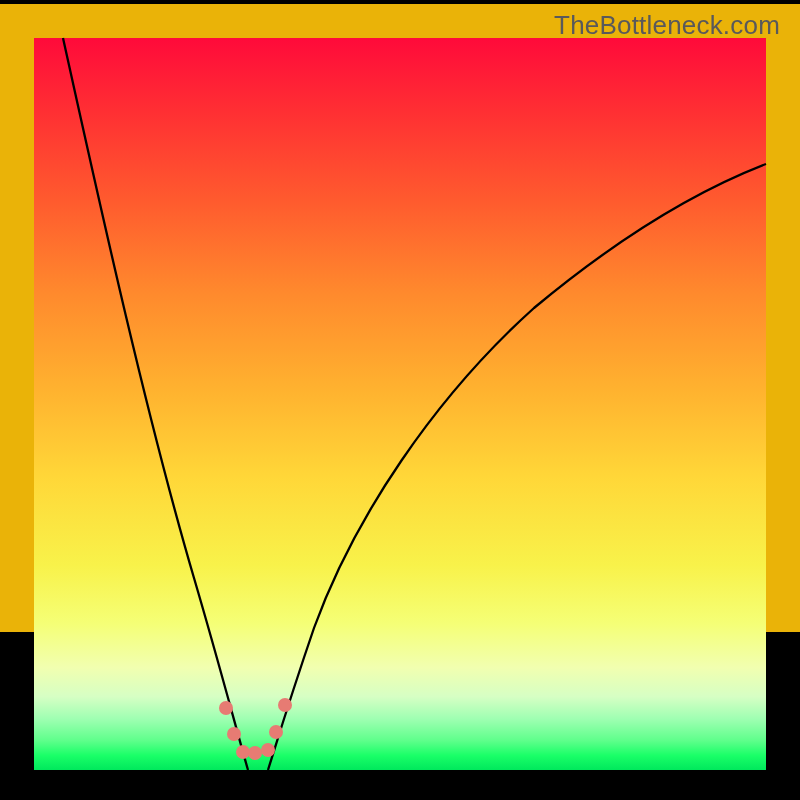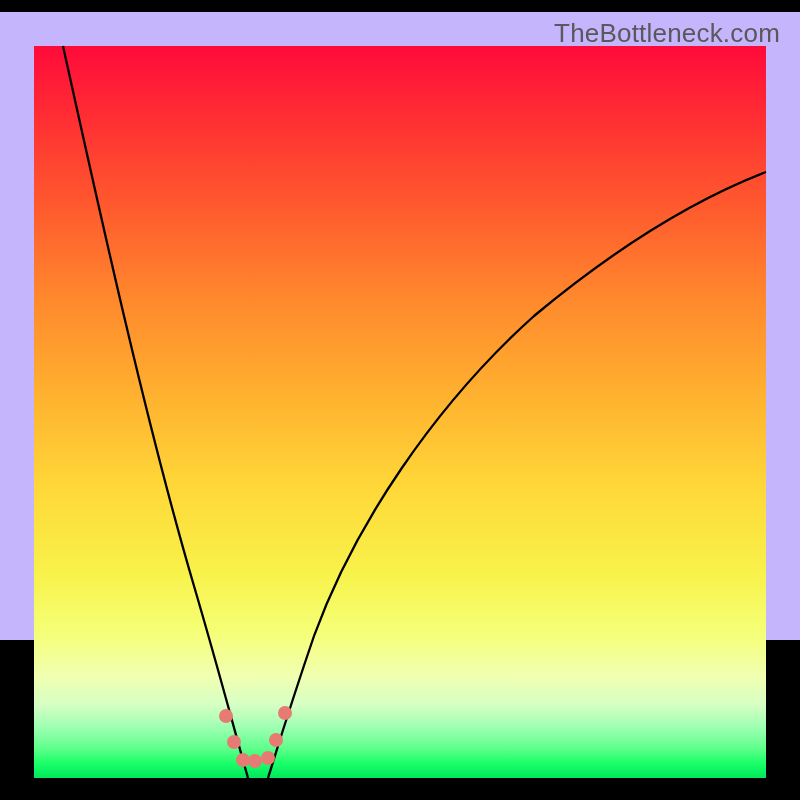--- a/index.html
+++ b/index.html
@@ -1,16 +1,16 @@
 <!DOCTYPE html>
 <html><head>
 <meta charset="utf-8">
 <style>
   html,body{margin:0;padding:0;width:800px;height:800px;overflow:hidden;background:#000;font-family:Arial,Helvetica,sans-serif}
-  .frame{position:absolute;left:0;top:12px;width:800px;height:628px;background:#c4b5fd}
+  .frame{position:absolute;left:0;top:4px;width:800px;height:628px;background:#eab308}
   .plot{position:absolute;left:34px;top:34px;width:732px;height:732px;
         background:linear-gradient(to bottom,
           #ff0a3a 0%,
           #ff2f33 10%,
           #ff5a2e 22%,
           #ff8a2d 35%,
           #ffb22f 48%,
           #ffd738 60%,
           #f8f24a 72%,
           #f5ff76 80%,

